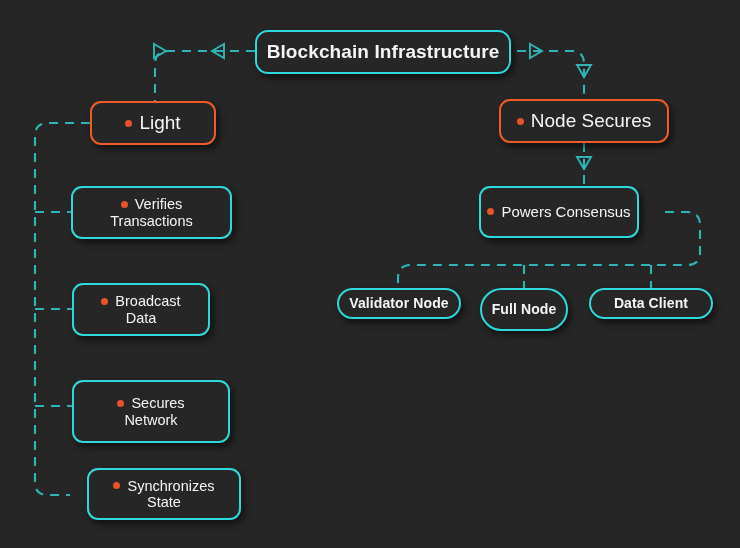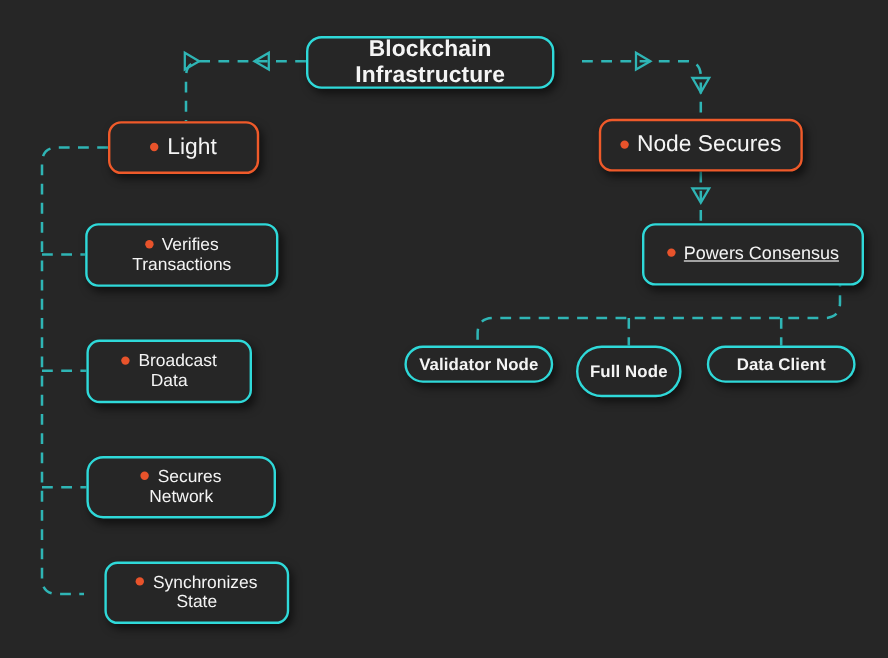--- a/index.html
+++ b/index.html
@@ -56,44 +56,44 @@
     margin-right: 7px;
     vertical-align: middle;
     position: relative;
     top: -1px;
   }
 
   .accent-cyan { border-color: #2fd9d9; }
   .accent-orange { border-color: #ef5a2a; }
 
   .n-root {
-    left: 255px; top: 30px; width: 207px; height: 44px;
+    left: 255px; top: 30px; width: 256px; height: 44px;
     border-radius: 13px;
     font-size: 19px;
     font-weight: 700;
     letter-spacing: 0.1px;
   }
   .n-branch {
     border-radius: 11px;
     font-size: 19px;
     font-weight: 400;
   }
   .n-node    { left: 90px;  top: 101px; width: 126px; height: 44px; }
   .n-op      { left: 499px; top: 99px;  width: 170px; height: 44px; }
 
   .n-leafbox {
     border-radius: 11px;
     font-size: 14.5px;
     font-weight: 400;
   }
   .n-verifies { left: 71px;  top: 186px; width: 161px; height: 53px; }
   .n-broadcast{ left: 72px;  top: 283px; width: 138px; height: 53px; }
-  .n-secures  { left: 72px;  top: 380px; width: 158px; height: 52px; border-radius: 14px; }
+  .n-secures  { left: 72px;  top: 380px; width: 158px; height: 63px; }
   .n-sync     { left: 87px;  top: 468px; width: 154px; height: 52px; }
-  .n-powers   { left: 535px; top: 186px; width: 185px; height: 52px; font-size: 15px; text-decoration: underline; }
+  .n-powers   { left: 479px; top: 186px; width: 160px; height: 52px; font-size: 15px; }
 
   .n-pill {
     border-radius: 999px;
     font-size: 14px;
     font-weight: 700;
     letter-spacing: 0.1px;
   }
   .n-validator { left: 337px; top: 288px; width: 124px; height: 31px; }
   .n-full      { left: 480px; top: 288px; width: 88px;  height: 43px; }
   .n-light     { left: 589px; top: 288px; width: 124px; height: 31px; }

